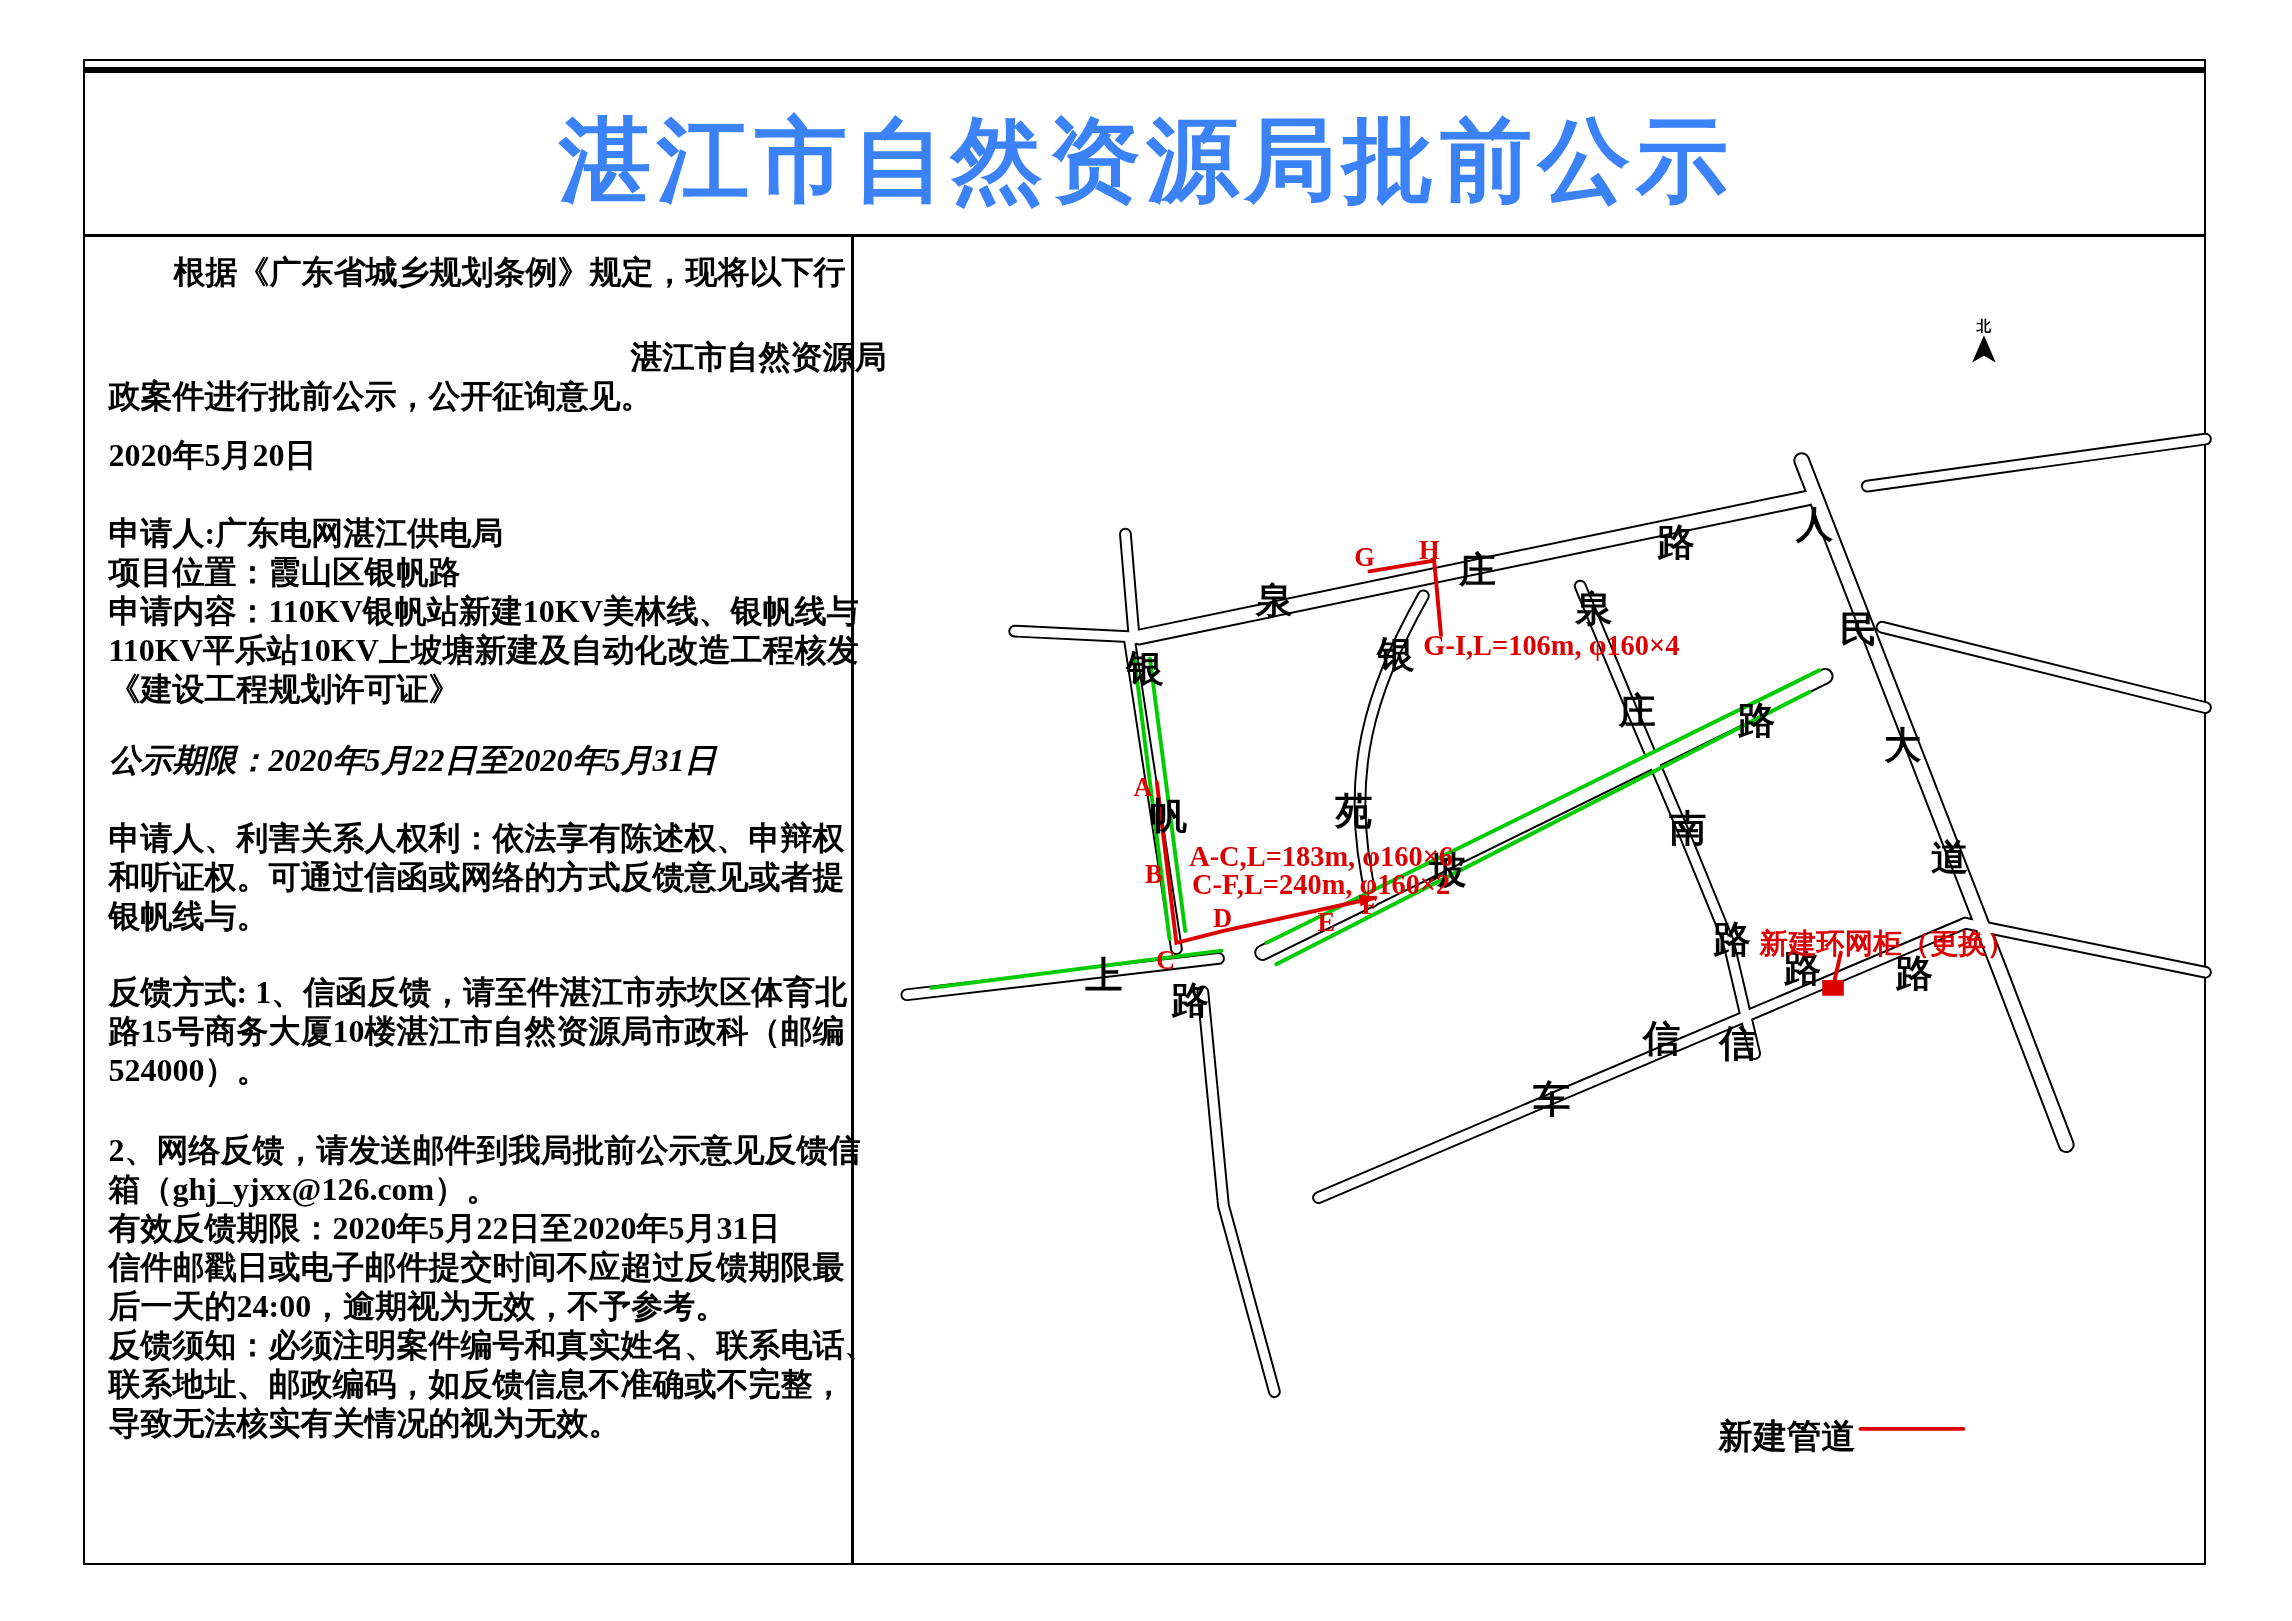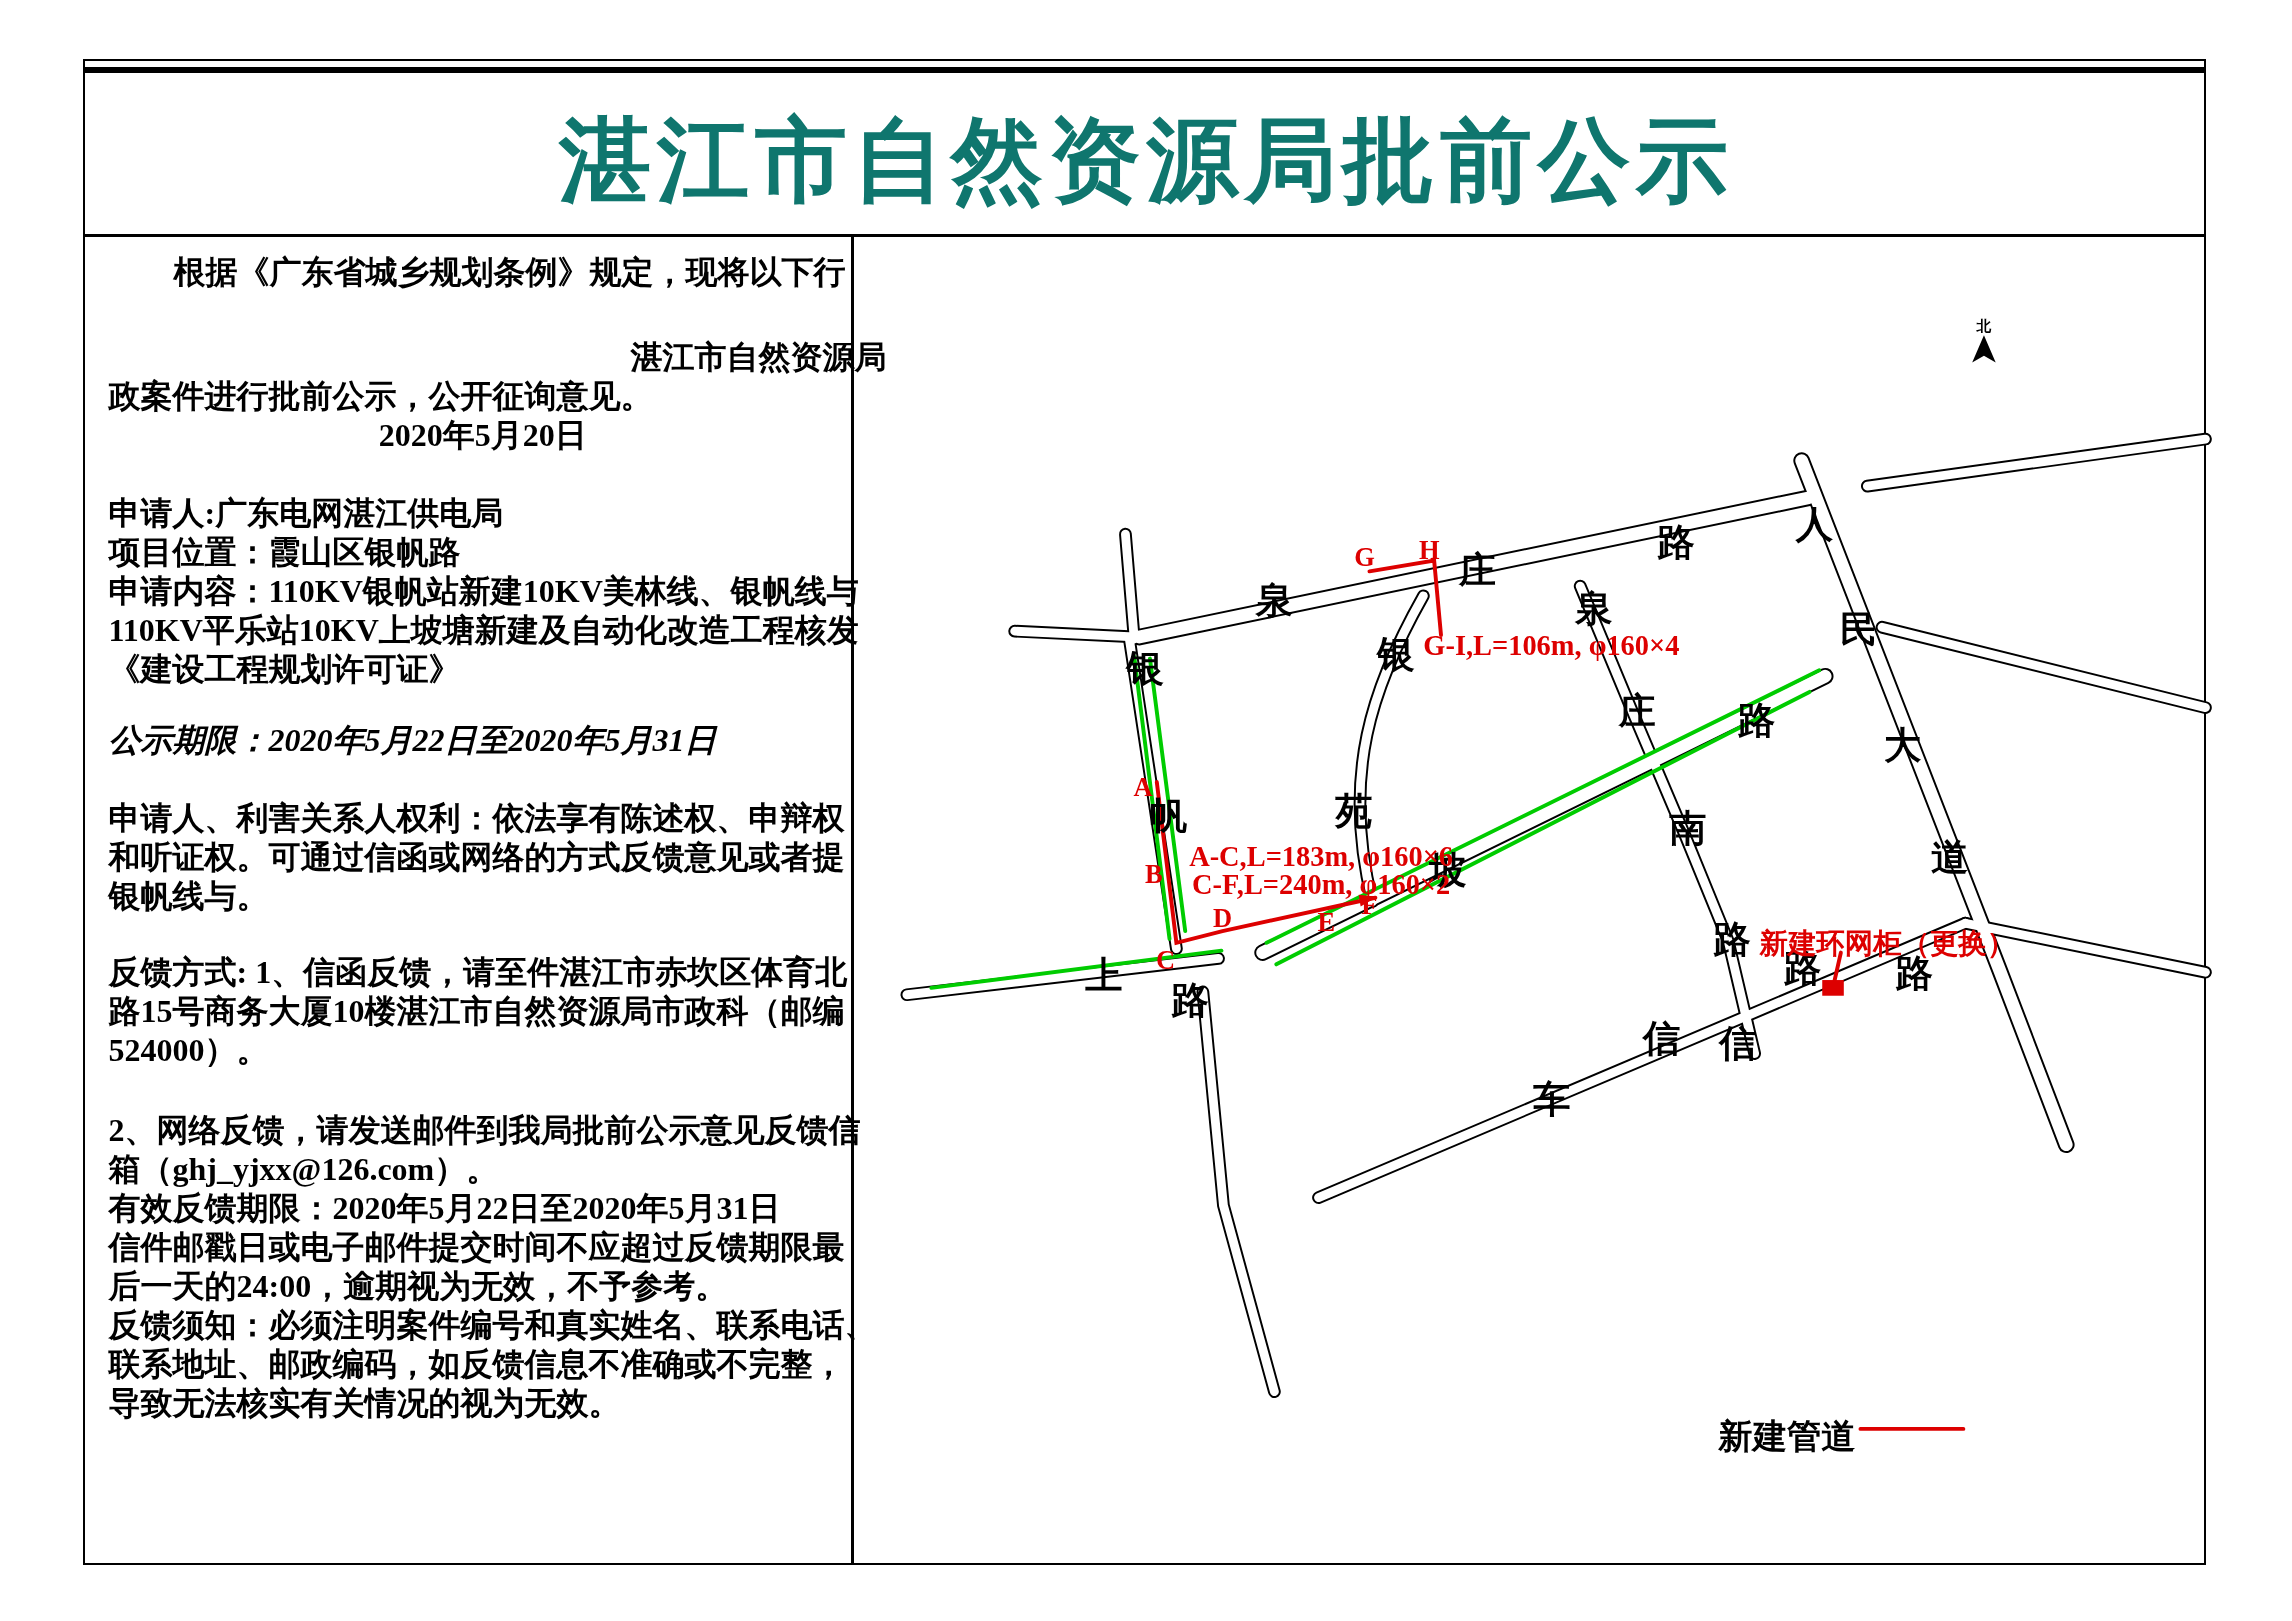--- a/index.html
+++ b/index.html
@@ -3,31 +3,31 @@
 <meta charset="utf-8">
 <style>
   html,body{margin:0;padding:0;background:#ffffff;}
   body{width:2293px;height:1621px;position:relative;overflow:hidden;
        font-family:"Liberation Serif","DejaVu Serif",serif;}
   .outer-border{position:absolute;left:83px;top:59px;width:2123px;height:1506px;
        border:2.9px solid #000;box-sizing:border-box;}
   .top-rule{position:absolute;left:83px;top:67px;width:2123px;height:5.9px;background:#000;}
   .page-title{position:absolute;left:88px;top:93px;width:2117px;height:137px;
        line-height:137px;text-align:center;font-size:92px;font-weight:bold;
-       letter-spacing:5.9px;color:#0f766e;white-space:nowrap;}
+       letter-spacing:5.9px;color:#3b82f6;white-space:nowrap;}
   .h-divider{position:absolute;left:83px;top:234px;width:2123px;height:2.9px;background:#000;}
   .v-divider{position:absolute;left:851px;top:234px;width:2.9px;height:1331px;background:#000;}
 
   .left-col{position:absolute;left:83px;top:235px;width:831px;height:1330px;
        padding:17.6px 0 0 25.5px;box-sizing:border-box;font-size:32px;font-weight:bold;
        color:#000;}
   .ln{height:39px;line-height:39px;white-space:nowrap;}
   .indent{text-indent:65px;}
   .sig{text-align:right;padding-right:27.4px;}
-  .sig2{text-align:center;padding-right:57px;}
+  .sig2{text-align:left;padding-right:57px;margin-top:20px;}
   .g35{margin-top:32px;font-style:italic;} .g38{margin-top:37px;} .g40{margin-top:39px;}
   .g42{margin-top:41px;} .g47{margin-top:46px;}
 
   .map-layer{position:absolute;left:0;top:0;width:2293px;height:1621px;}
   svg text{font-family:"Liberation Serif","DejaVu Serif",serif;}
   .road-char{font-size:38px;font-weight:bold;fill:#000;text-anchor:middle;}
   .red-letter{font-size:27px;font-weight:bold;fill:var(--pipe-red,#dd0000);text-anchor:middle;}
   .red-note{font-size:29px;font-weight:bold;fill:var(--pipe-red,#dd0000);text-anchor:start;}
   .legend-label{font-size:35px;font-weight:bold;fill:#000;text-anchor:start;}
   .north-char{font-size:15px;font-weight:bold;fill:#000;text-anchor:middle;}

